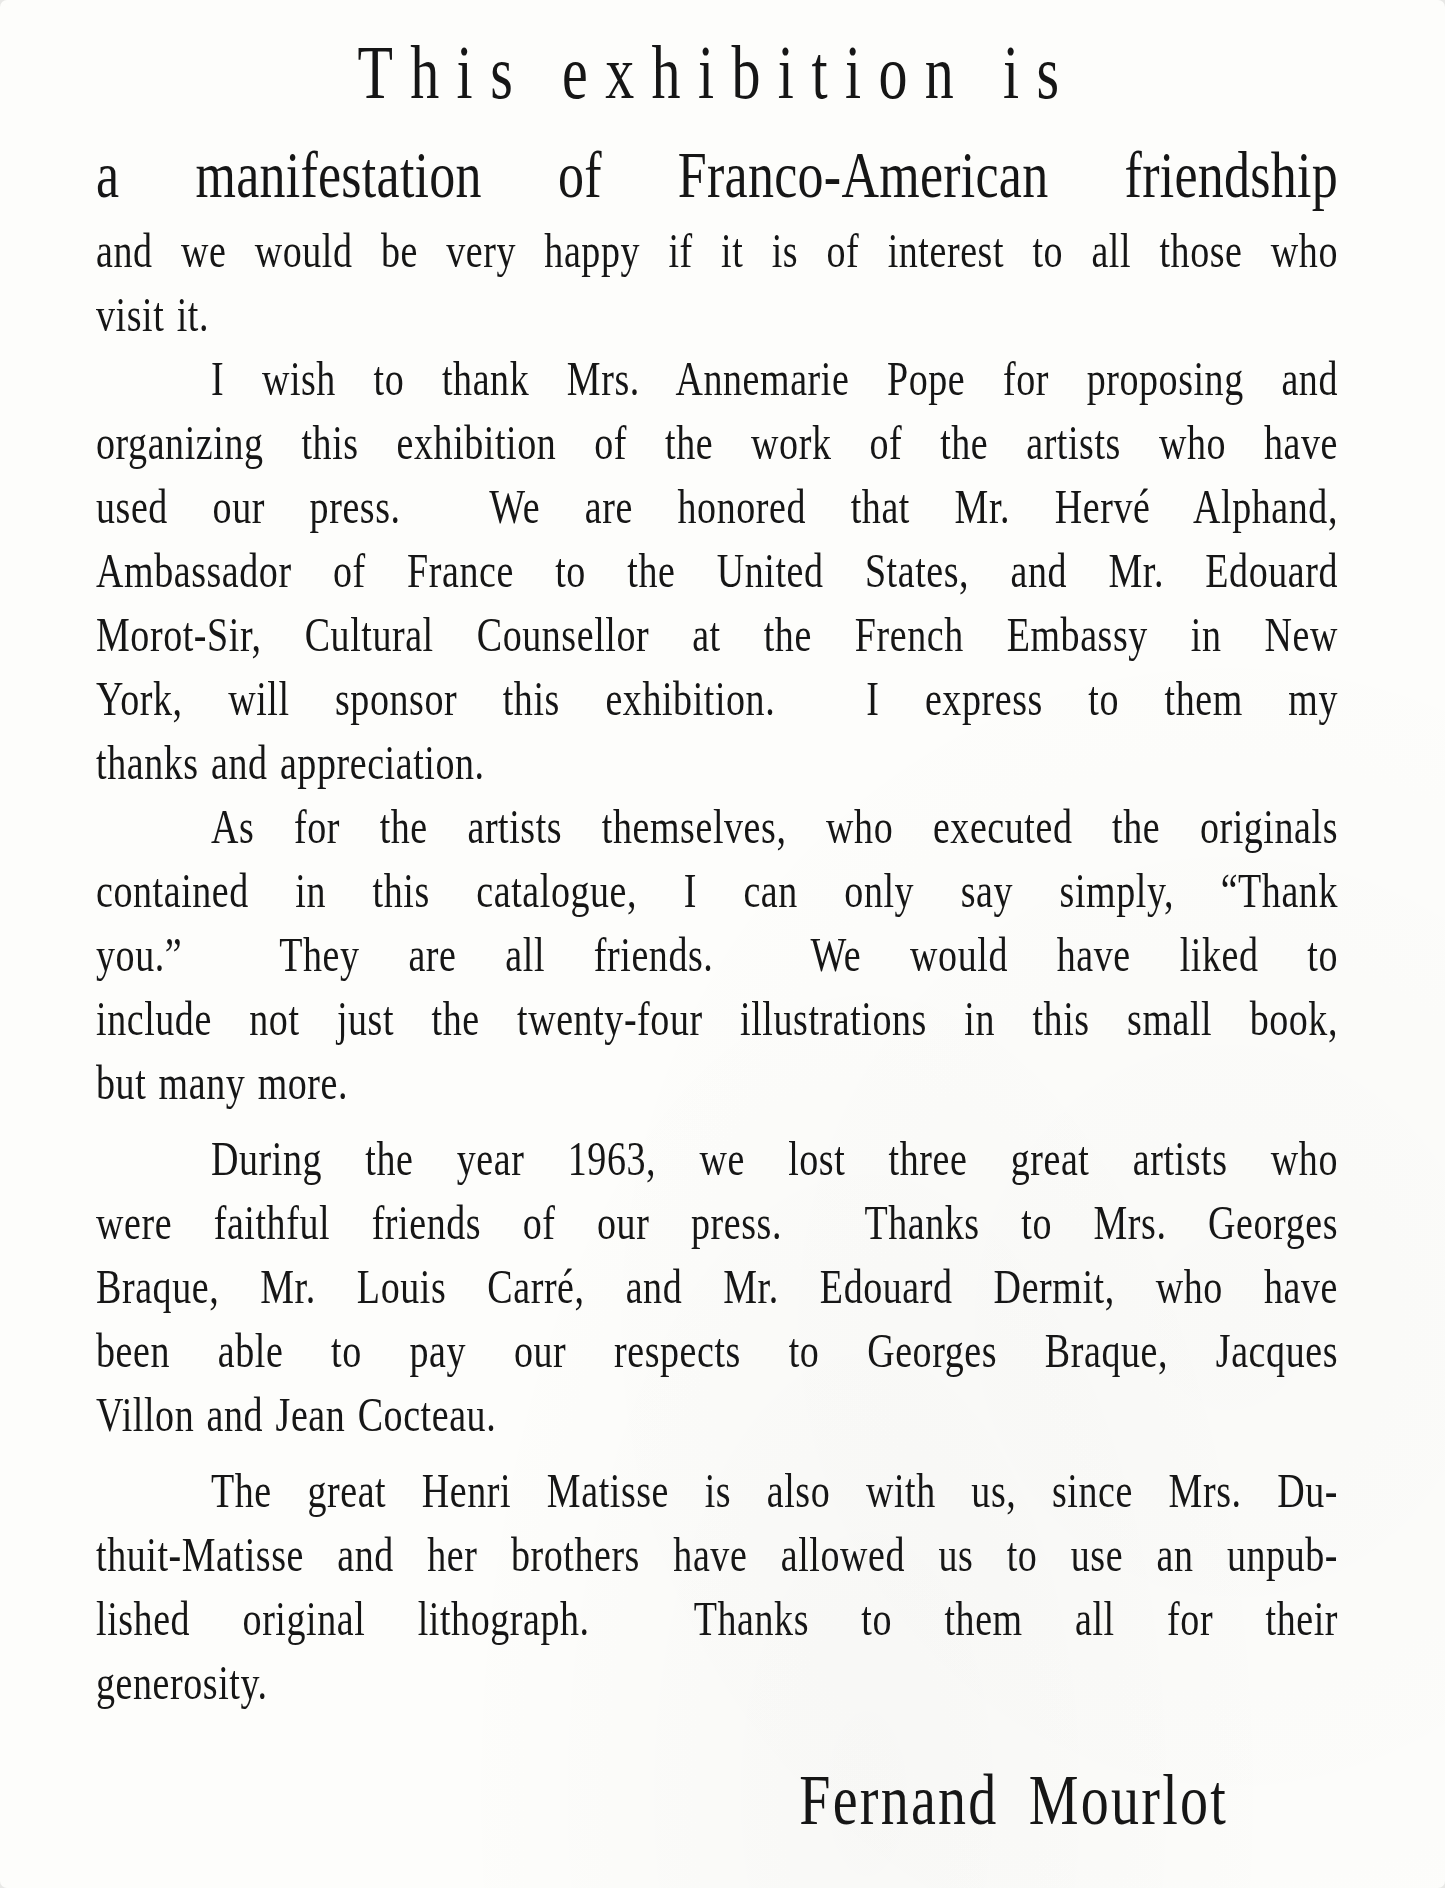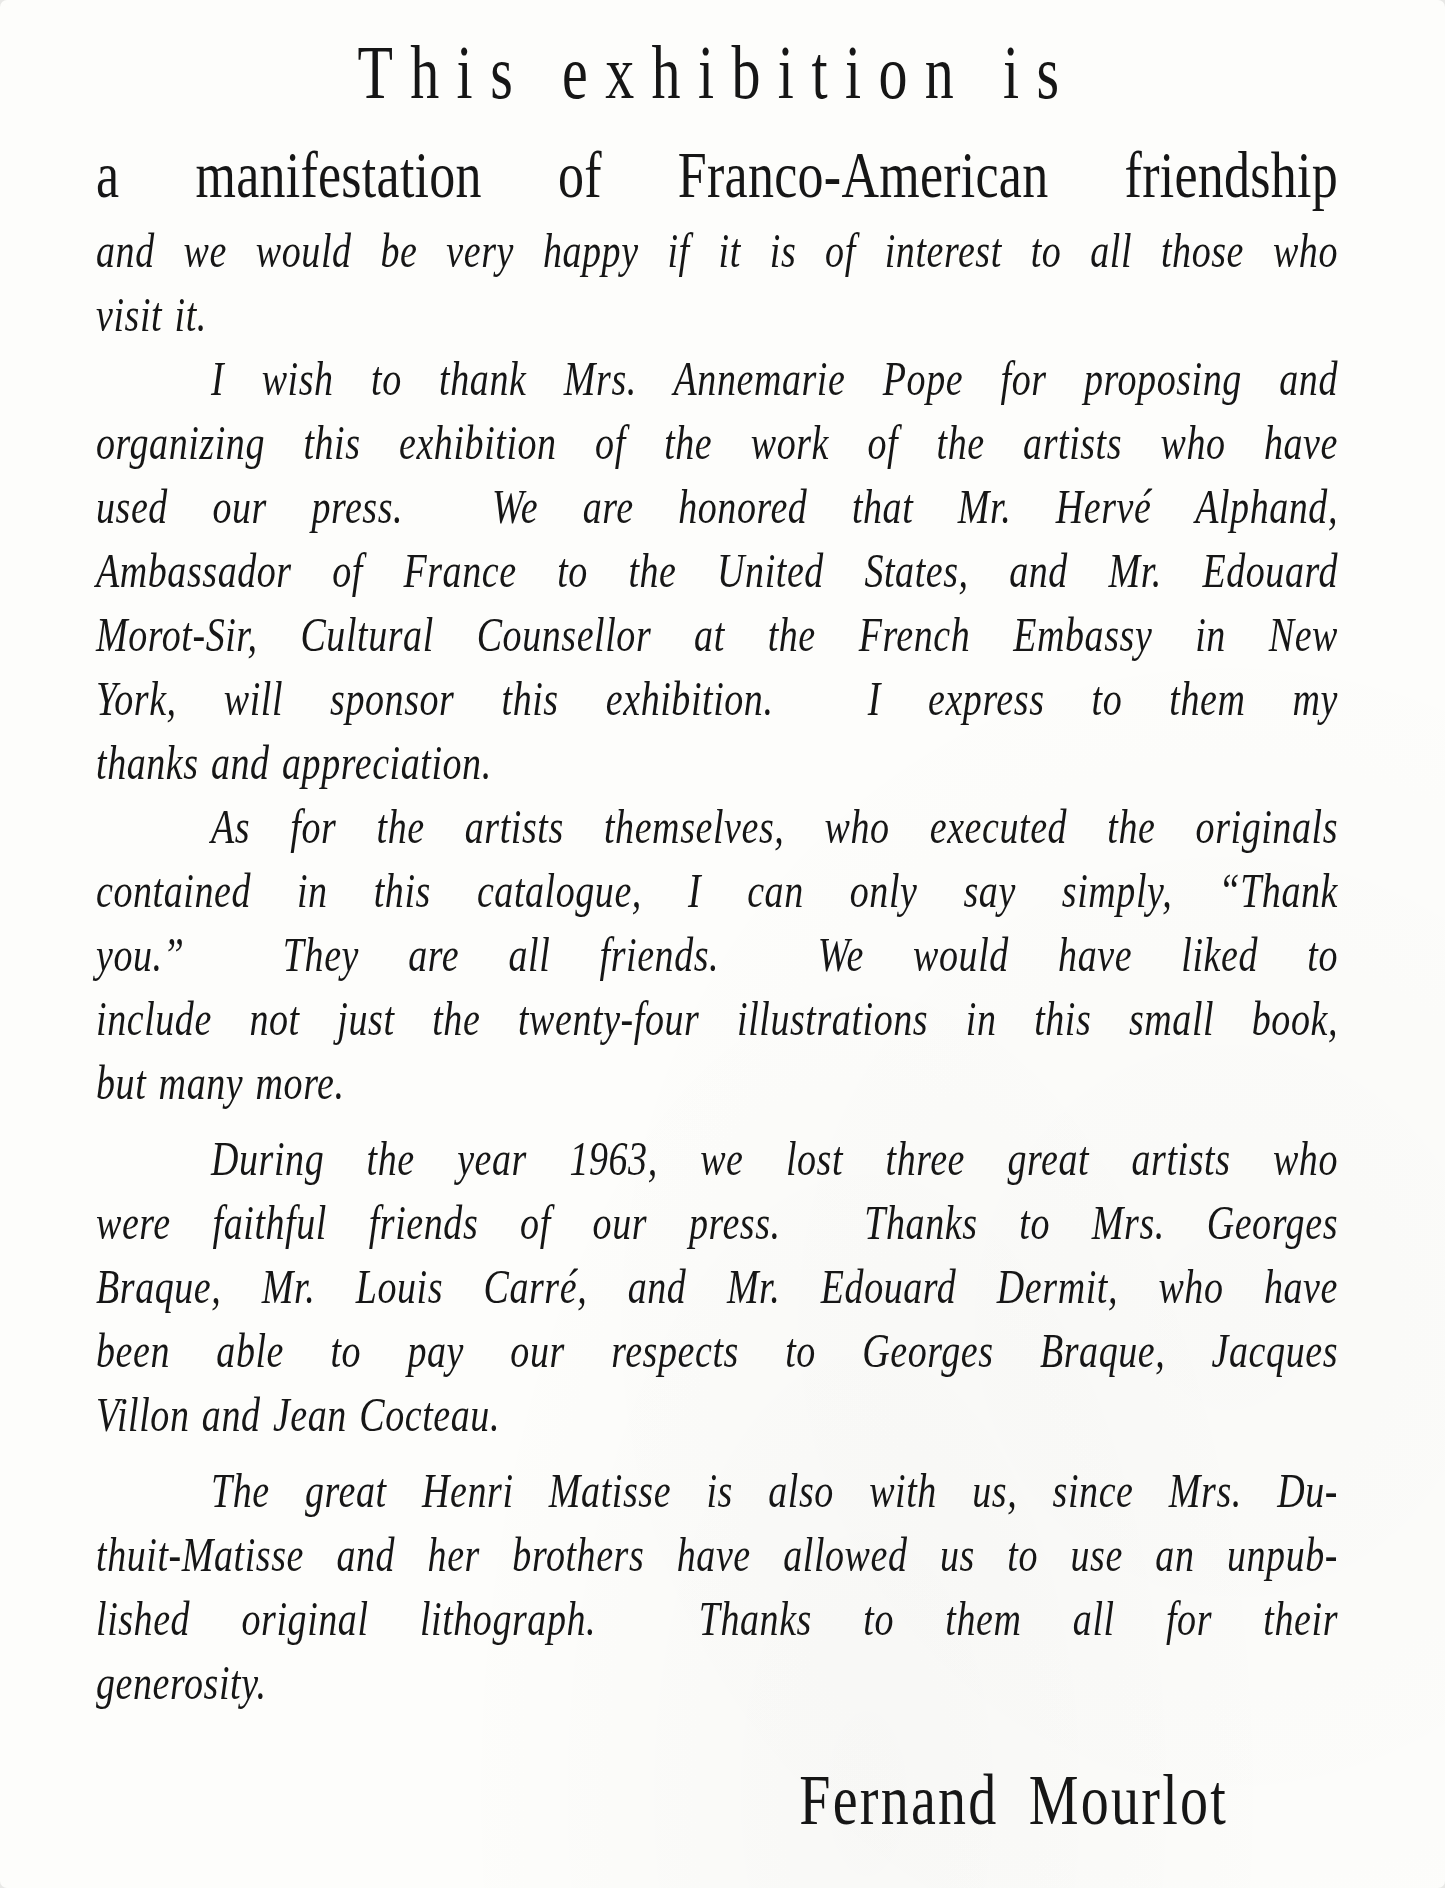--- a/index.html
+++ b/index.html
@@ -34,21 +34,21 @@
   .subtitle{
     margin-top:30px;
     height:74px;line-height:74px;
     font-size:52px;
     letter-spacing:0.005em;
     text-align:justify;
     text-align-last:justify;
     transform:scaleY(1.28);
     transform-origin:0 50%;
   }
-  .body-text{ margin-top:6px;font-style:italic; }
+  .body-text{ margin-top:6px; }
   .bline{
     height:64px;line-height:64px;
     font-size:38px;
     letter-spacing:0.015em;
     word-spacing:0.06em;
     text-align:justify;
     text-align-last:justify;
     transform:scaleY(1.28);
     transform-origin:0 50%;
   }

